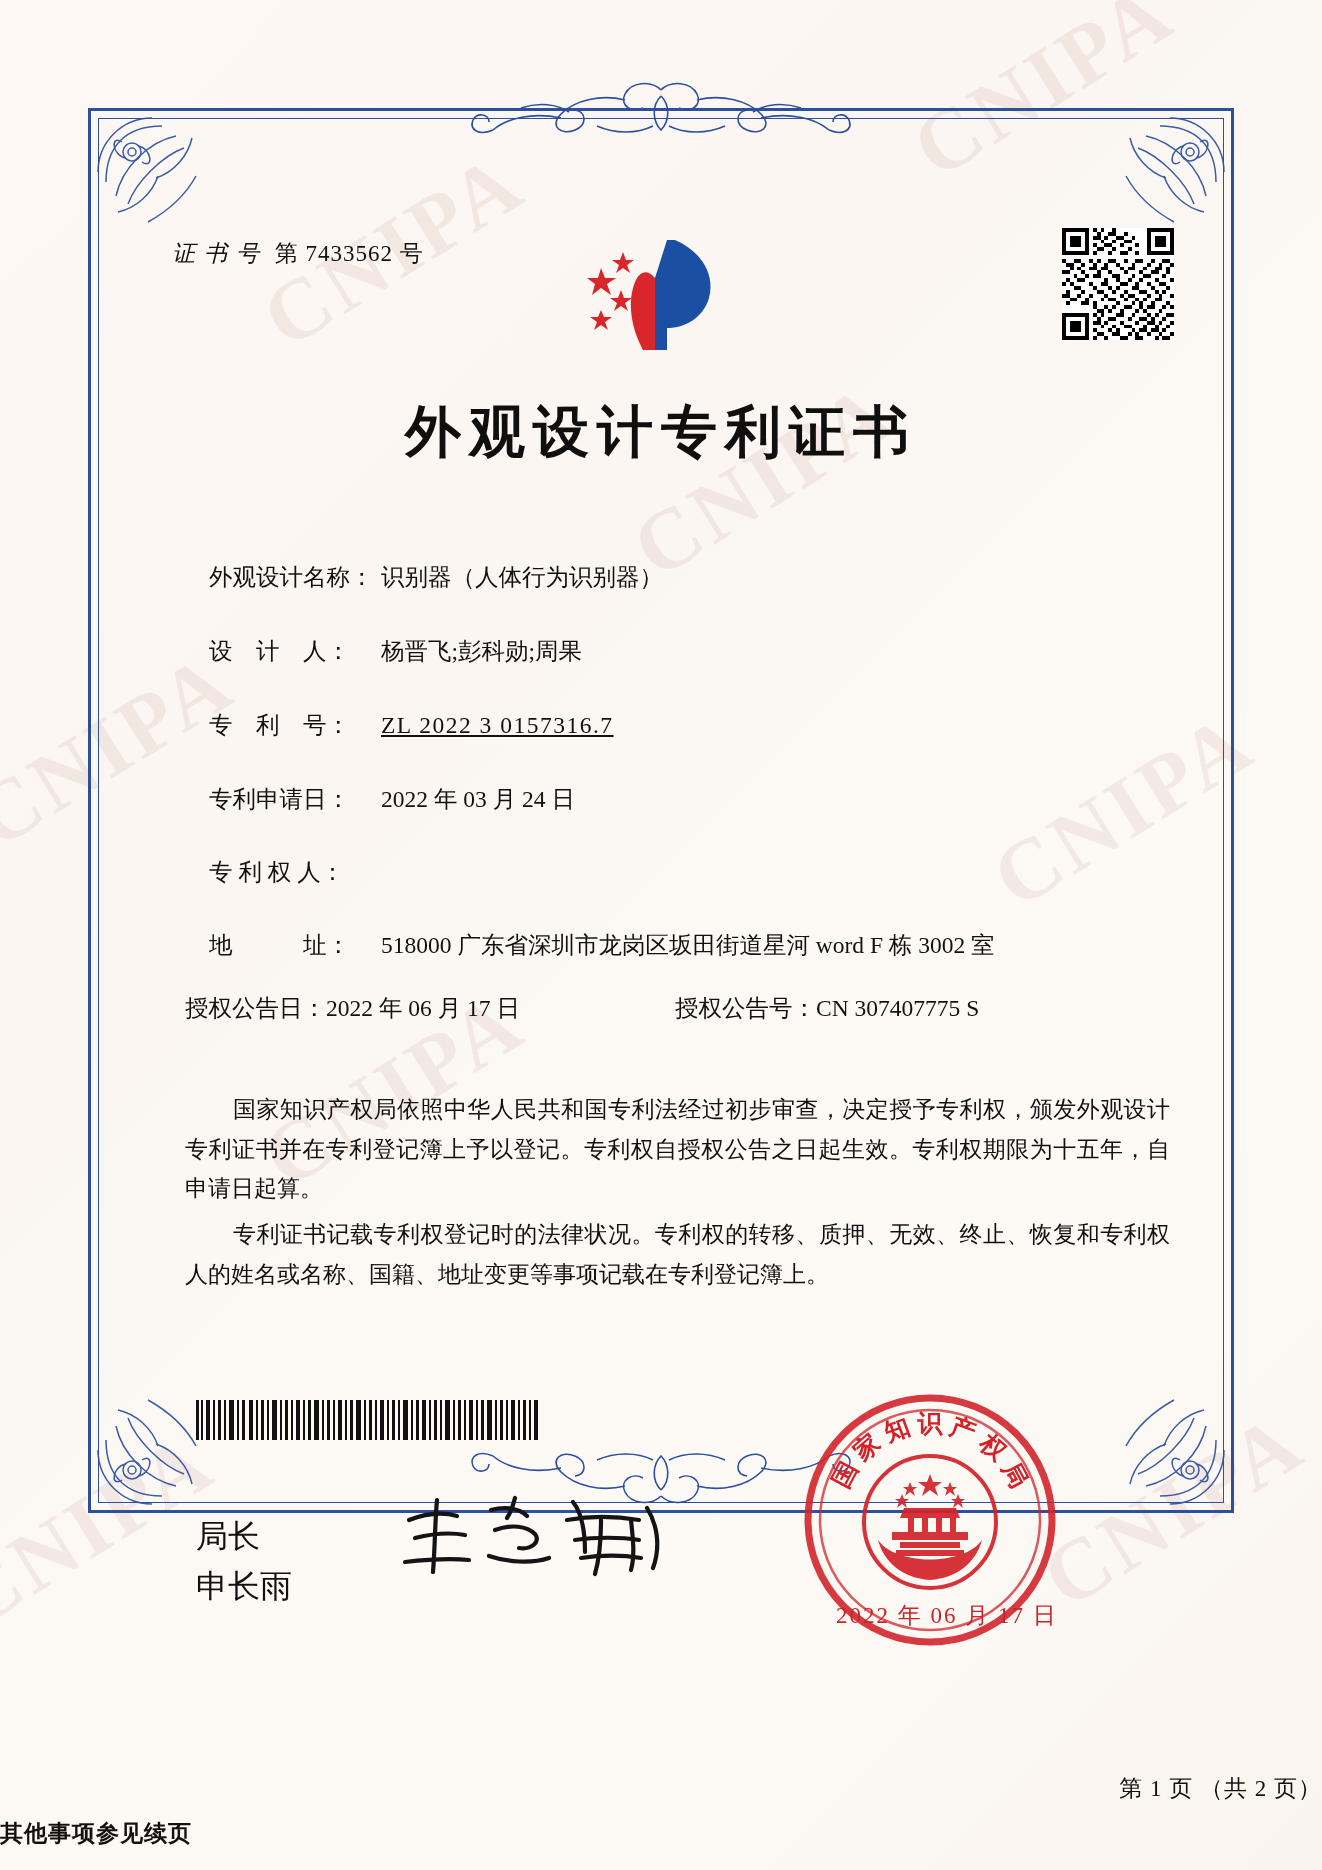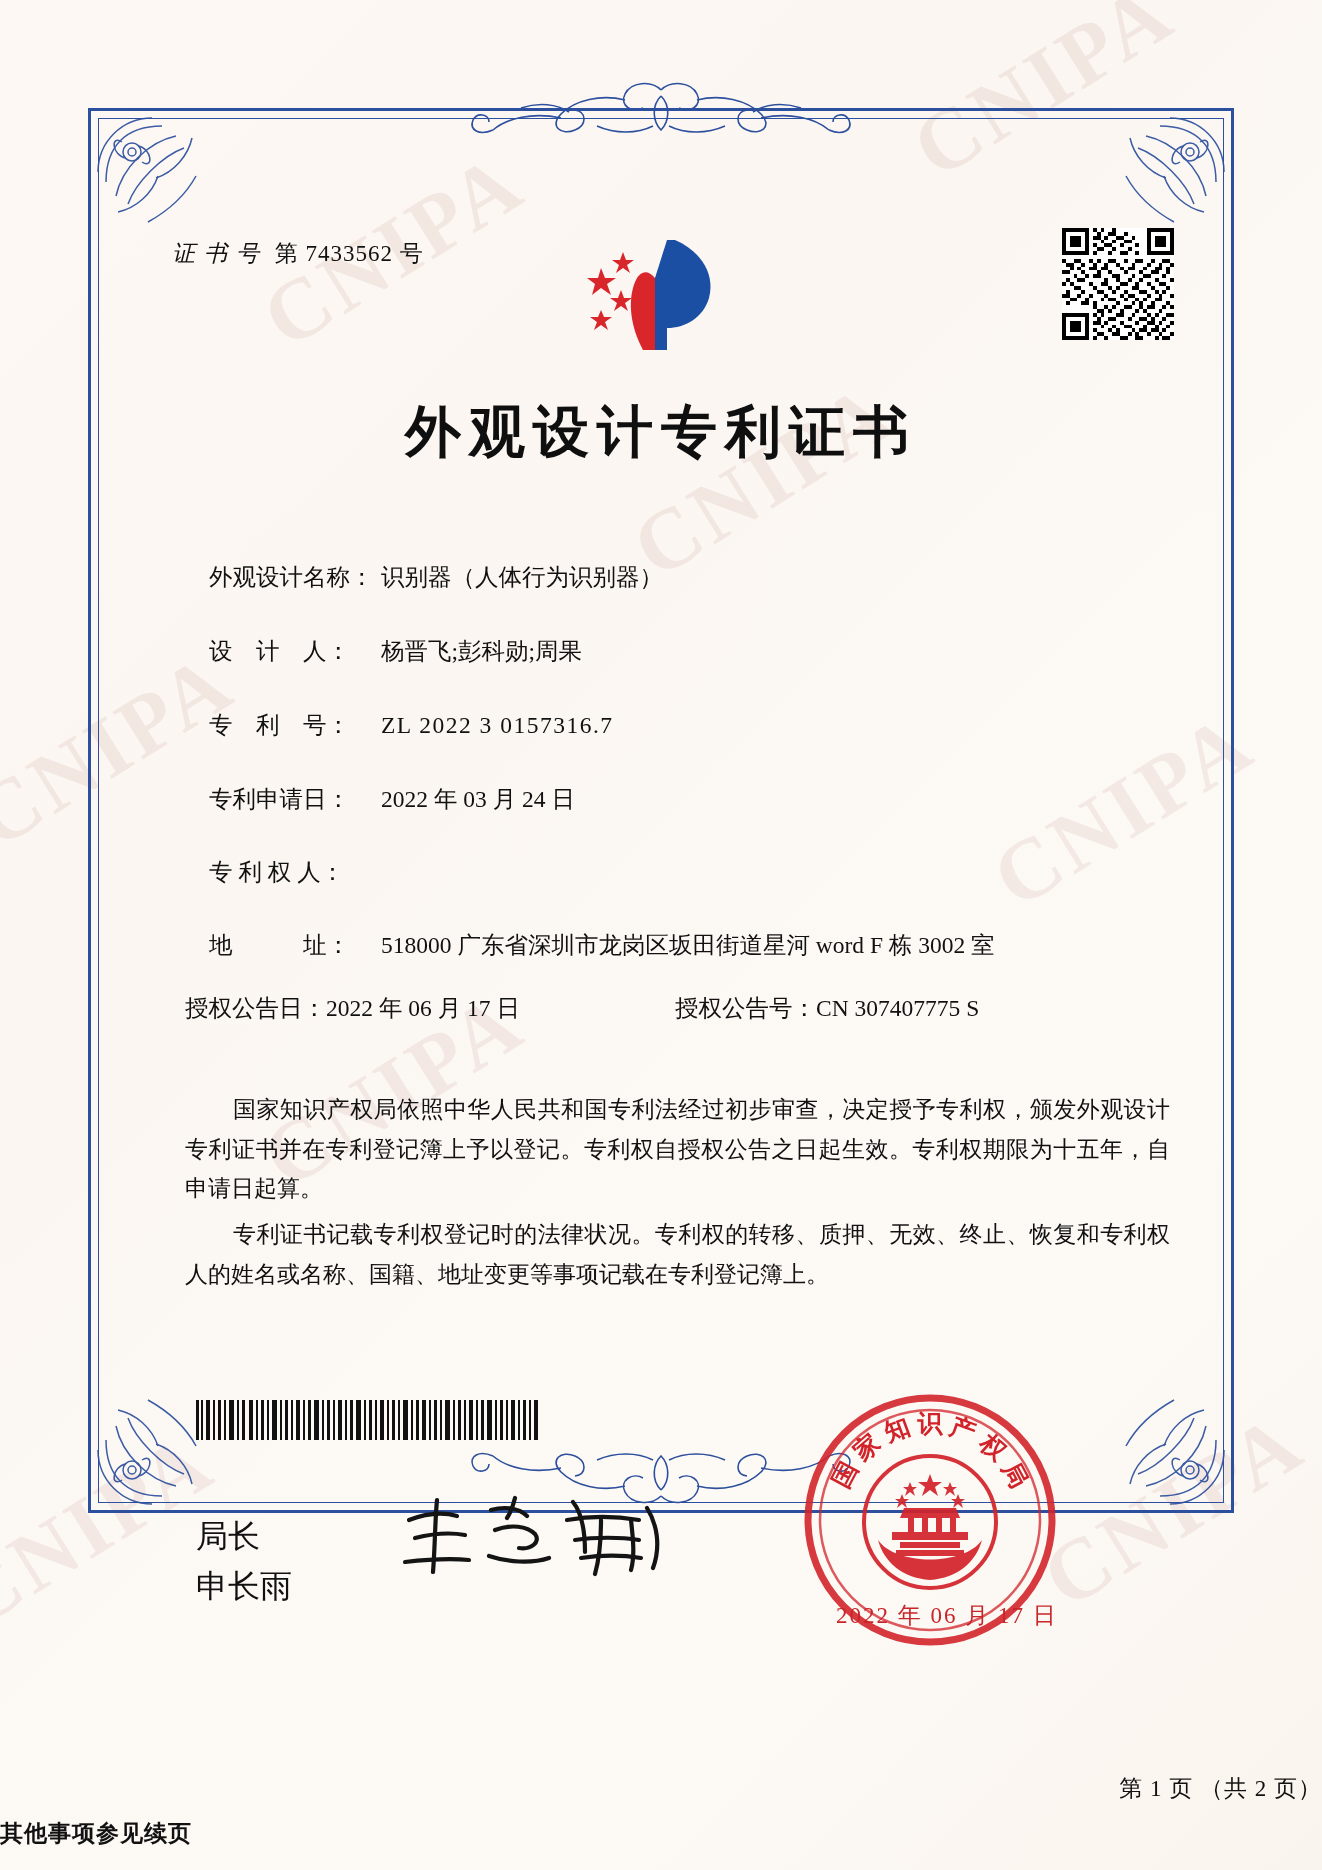--- a/index.html
+++ b/index.html
@@ -131,20 +131,21 @@
     white-space: nowrap;
   }
   .row .label.sp1 { letter-spacing: 0px; margin-left: 24px; }
   .row .value {
     flex: 1;
     line-height: 1.45;
   }
   .row .value.mono {
     font-family: "Liberation Serif", serif;
     letter-spacing: 1.5px;
+    text-decoration: underline;
   }
   .row-addr { margin-bottom: 30px; }
   .row-addr .value { max-width: 700px; }
 
   .row-two {
     display: flex;
     align-items: baseline;
     font-size: 23.5px;
     color: #111;
     margin-bottom: 53px;

